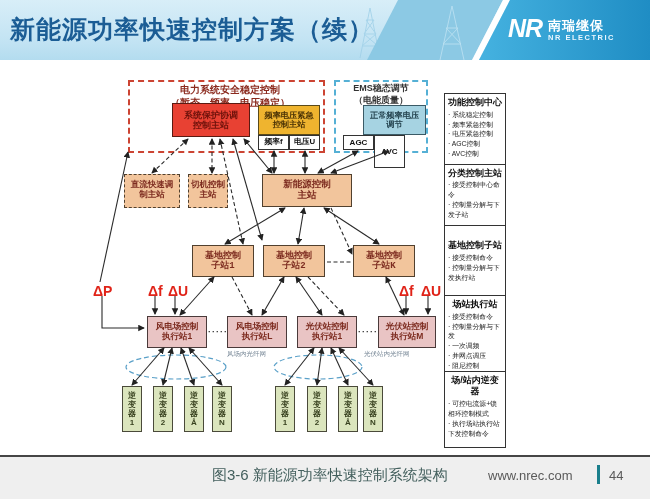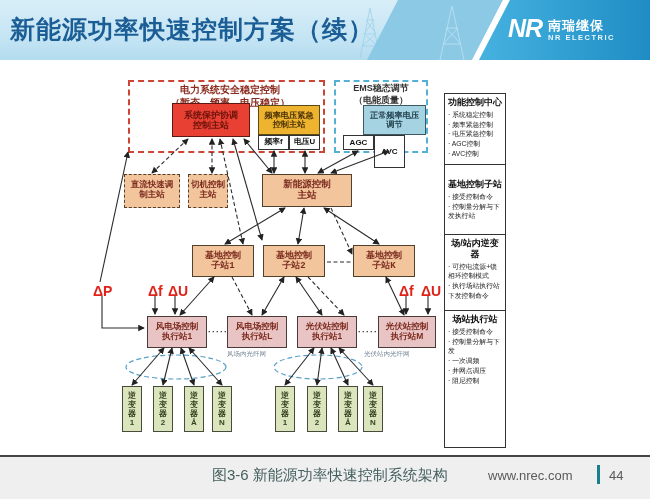--- a/index.html
+++ b/index.html
@@ -224,38 +224,43 @@
 
 <div id="sidebar" class="abs">
   <div class="sec" style="height:70px;">
     <h4>功能控制中心</h4>
     <div class="b">系统稳定控制</div>
     <div class="b">频率紧急控制</div>
     <div class="b">电压紧急控制</div>
     <div class="b">AGC控制</div>
     <div class="b">AVC控制</div>
   </div>
+  <div class="sec" style="height:62px;">
+    <h4>分类控制主站</h4>
+    <div class="b">接受控制中心命令</div>
+    <div class="b">控制量分解与下发子站</div>
+  </div>
   <div class="sec" style="height:70px;padding-top:14px;">
     <h4>基地控制子站</h4>
     <div class="b">接受控制命令</div>
     <div class="b">控制量分解与下发执行站</div>
-  </div>
-  <div class="sec" style="height:76px;">
-    <h4>场/站内逆变器</h4>
-    <div class="b">可控电流源+锁相环控制模式</div>
-    <div class="b">执行场站执行站下发控制命令</div>
   </div>
   <div class="sec" style="height:77px;">
     <h4 style="text-align:center;">场站执行站</h4>
     <div class="b">接受控制命令</div>
     <div class="b">控制量分解与下发</div>
     <div class="b">一次调频</div>
     <div class="b">并网点调压</div>
     <div class="b">阻尼控制</div>
   </div>
+  <div class="sec" style="height:76px;">
+    <h4>场/站内逆变器</h4>
+    <div class="b">可控电流源+锁相环控制模式</div>
+    <div class="b">执行场站执行站下发控制命令</div>
+  </div>
 </div>
 
 <div id="footer" class="abs">
   <div id="caption" class="abs">图3-6 新能源功率快速控制系统架构</div>
   <div id="website" class="abs">www.nrec.com</div>
   <div id="pagebar" class="abs"></div>
   <div id="pagenum" class="abs">44</div>
 </div>
 
 </body></html>

